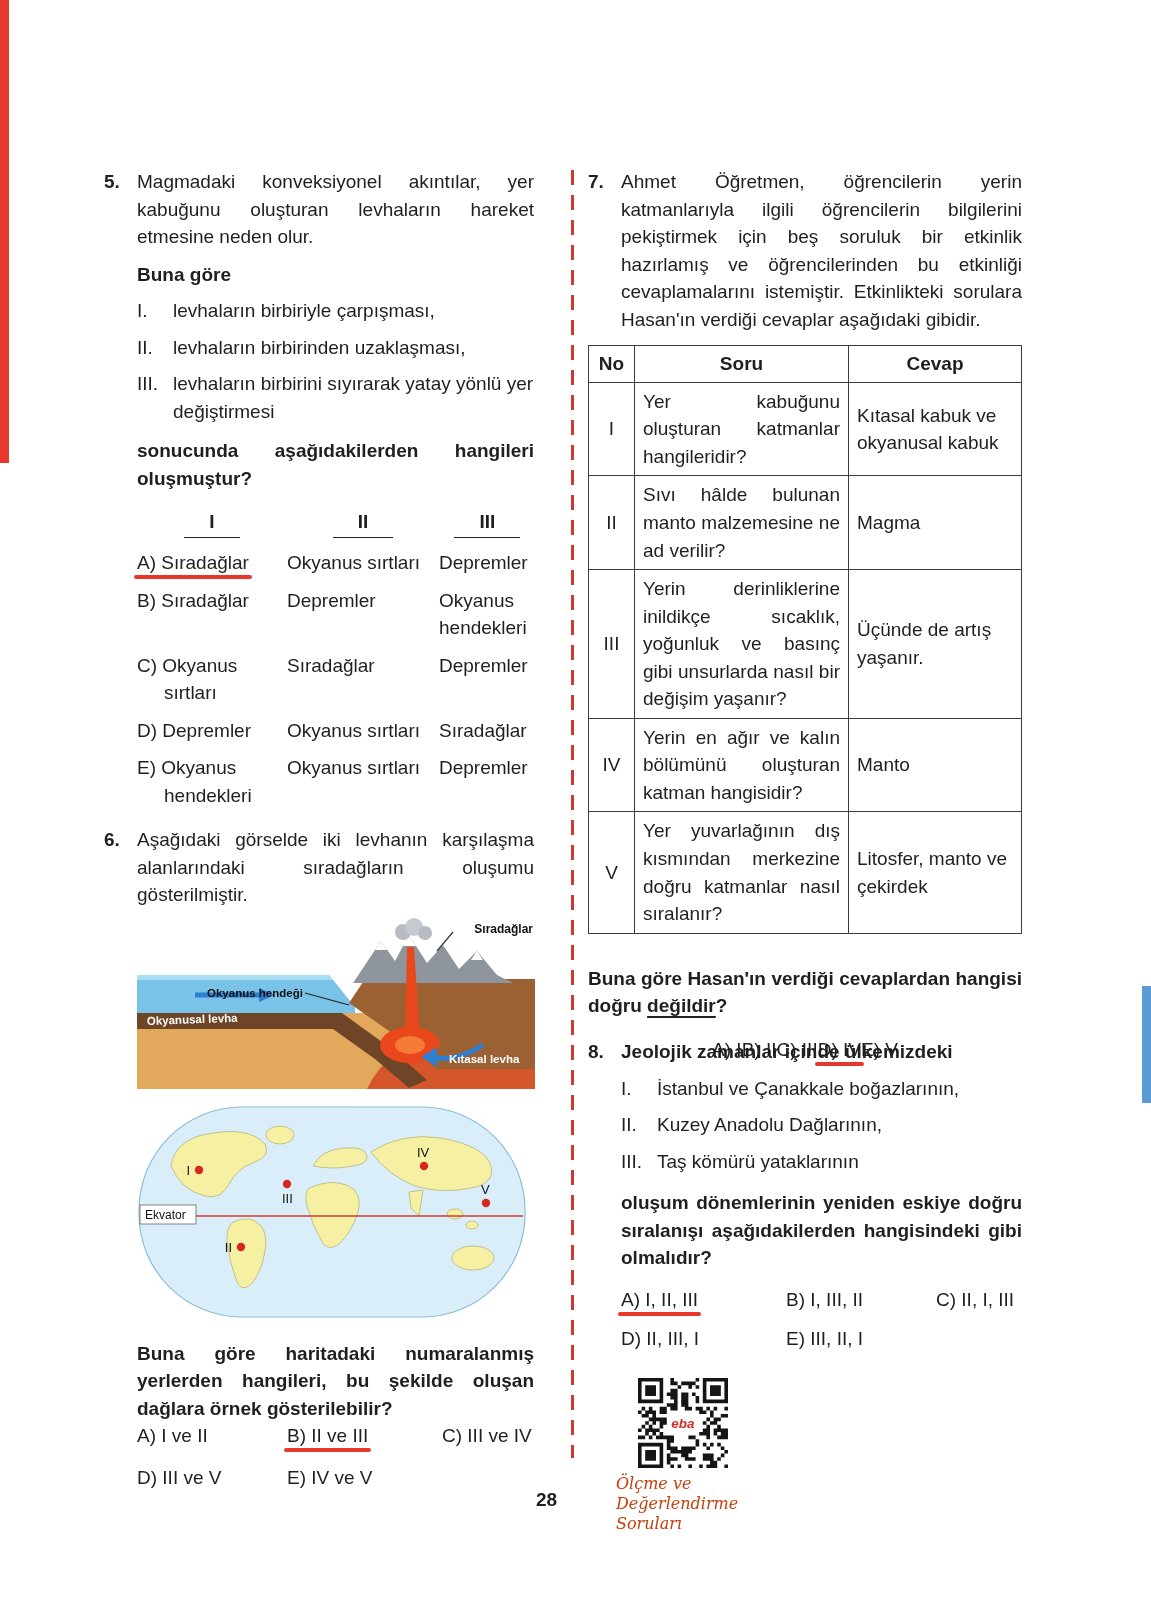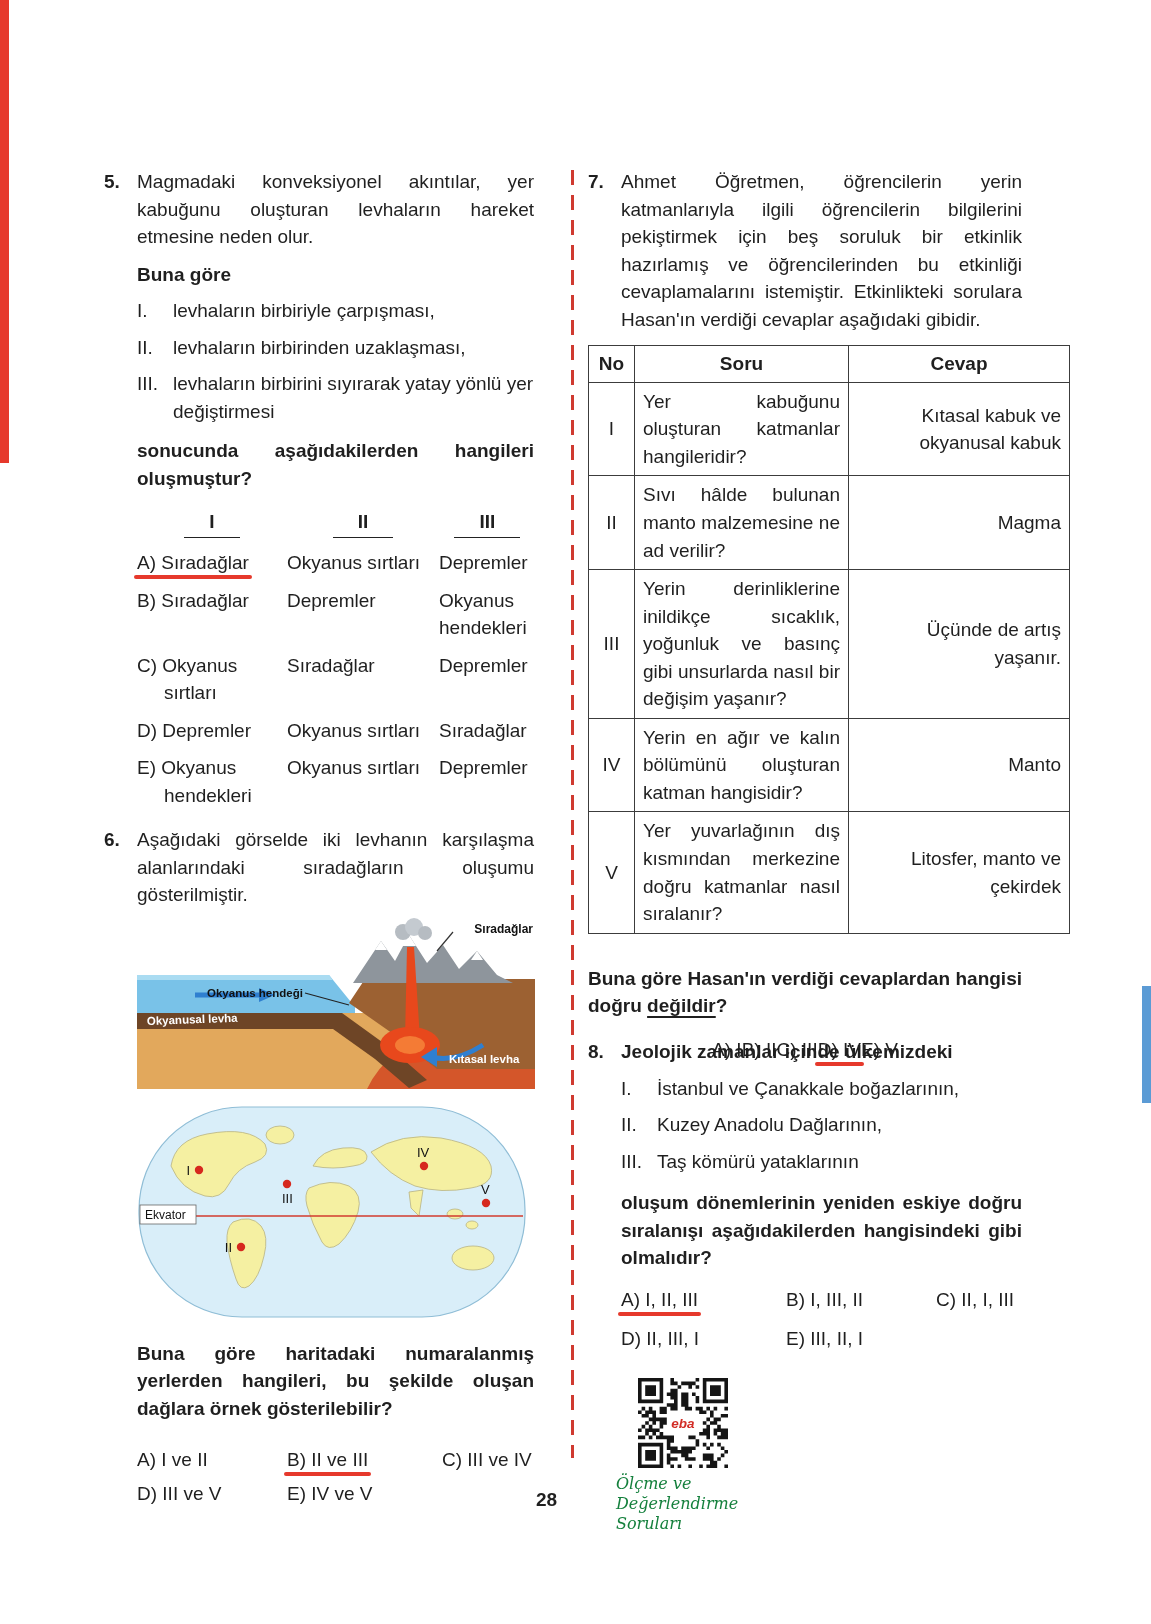--- a/index.html
+++ b/index.html
@@ -28,37 +28,37 @@
   
   .optgrid5{display:grid;grid-template-columns:150px 152px 1fr;row-gap:10px;margin-top:16px}
   .optgrid5 .hd{text-align:center;font-weight:700;margin-bottom:1px}
   .optgrid5 .hd span{display:inline-block;padding:0 25px 1px;border-bottom:1.7px solid #222}
   .hang{padding-left:27px;text-indent:-27px}
   .oc{padding-right:8px}
   .ansred{position:relative;display:inline}
   .ansred::after{content:"";position:absolute;left:-3px;bottom:-6px;width:calc(100% + 6px);
                  height:4px;background:#e6392c;border-radius:2px}
   
-  .qtable{border-collapse:collapse;margin-top:12px;width:482px}
+  .qtable{border-collapse:collapse;margin-top:12px;width:434px}
   .qtable th,.qtable td{border:1.4px solid #3c3c3c;padding:5px 8px;vertical-align:middle}
   .qtable th{text-align:center;padding:4px;font-weight:700}
   .qtable td.no{width:46px;text-align:center}
   .qtable td.soru{width:214px;text-align:justify}
-  .qtable td.cevap{text-align:right}
+  .qtable td.cevap{text-align:left}
   .blk-u{text-decoration:underline;text-decoration-thickness:2px;text-underline-offset:4px}
   .optline{display:flex;justify-content:center;margin-top:16px}
   .optgrid8{display:grid;grid-template-columns:165px 150px 1fr;row-gap:12px;margin-top:14px}
-  .optgrid6{display:grid;grid-template-columns:150px 155px 1fr;row-gap:6px;margin-top:24px}
+  .optgrid6{display:grid;grid-template-columns:150px 155px 1fr;row-gap:14px;margin-top:0}
   .figure{margin-top:8px}
   .pagenum{position:absolute;left:536px;top:1486px;font-weight:700}
   
   .qr-block{position:absolute;left:616px;top:1378px;width:134px;text-align:left}
   .qr-block svg.qr{display:block;margin:0 auto;background:#fff}
   .qr-caption{margin-top:6px;font-family:"DejaVu Serif","Liberation Serif",serif;
-              font-style:italic;font-size:16px;line-height:1.25;color:#15803d}
+              font-style:italic;font-size:16px;line-height:1.25;color:#c2410c}
   svg text{font-family:"Liberation Sans","DejaVu Sans",sans-serif}
 </style>
 </head>
 <body>
 
 <div class="page">
 
   <div class="bar-red"></div>
   <div class="bar-blue"></div>
   <div class="divider"></div>

